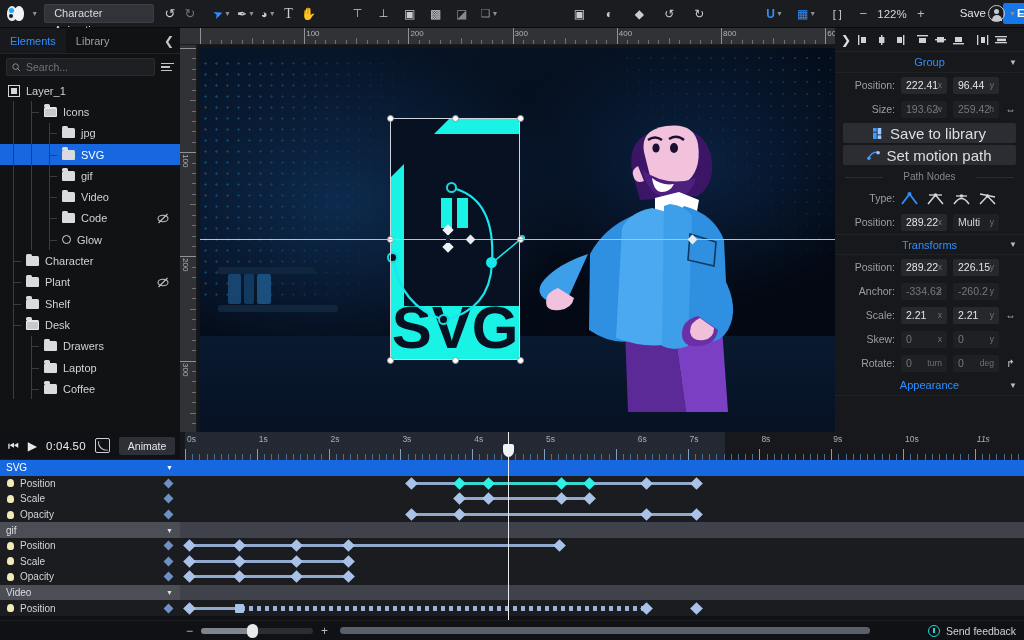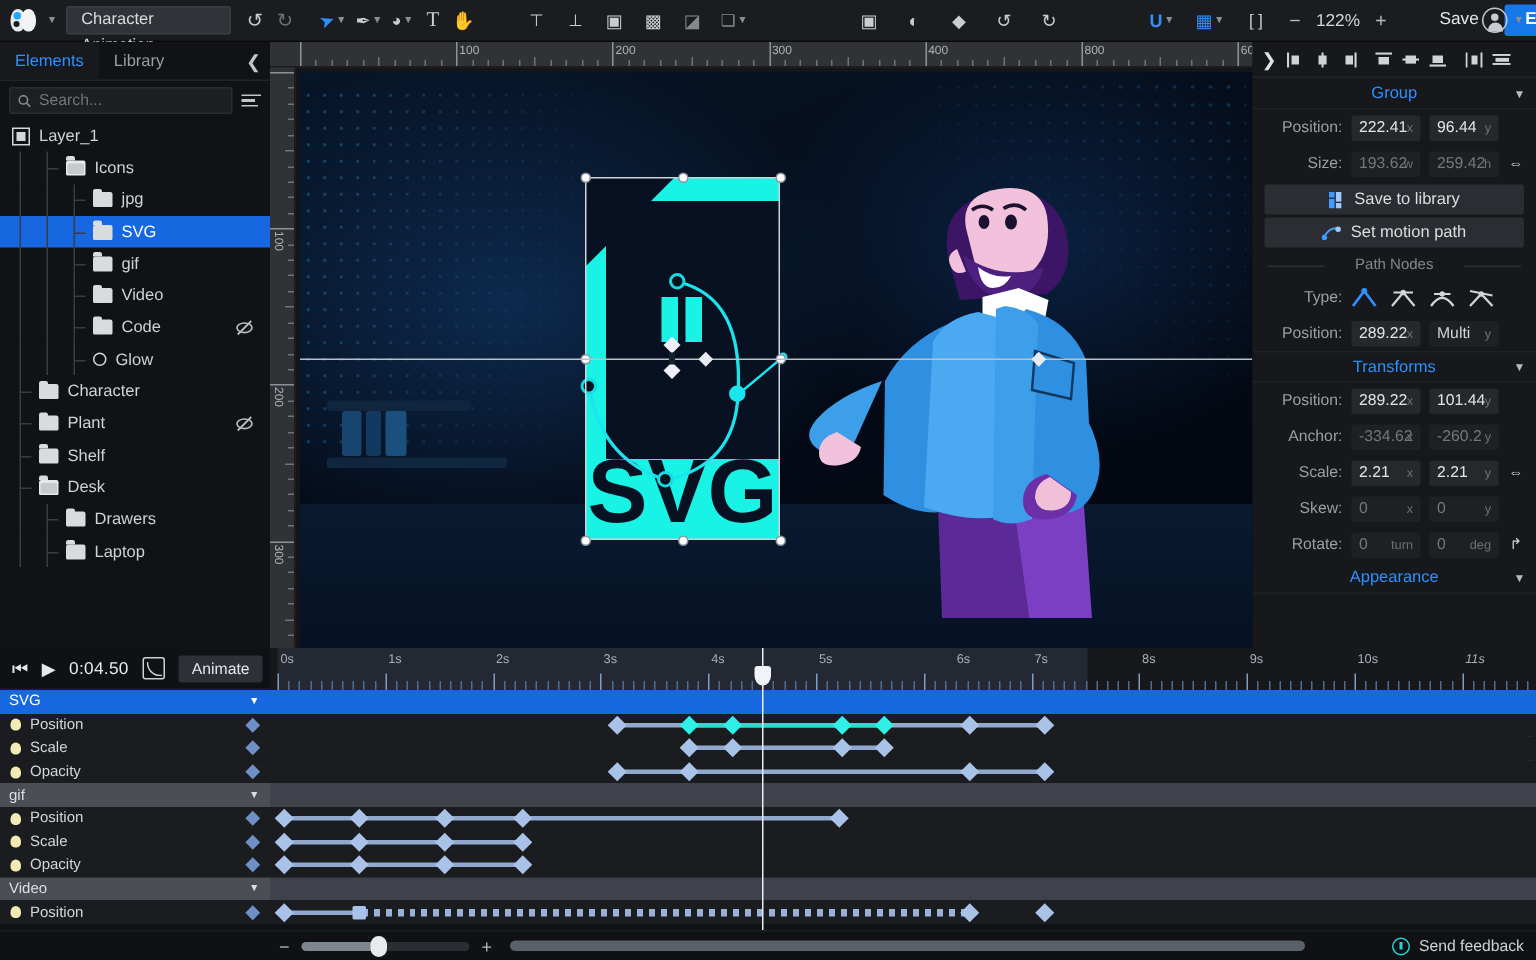--- a/index.html
+++ b/index.html
@@ -200,21 +200,21 @@
     flex: 1; height: 17px; background: #26282c; border-radius: 2px;
     display: flex; align-items: center; padding: 0 5px; position: relative;
     font-size: 10.5px; color: #e2e4e7;
   }
   .pfield.dim { background: #1e2024; color: #74777d; }
   .pfield .unit { position: absolute; right: 5px; color: #6e7177; font-size: 8.5px; }
   .link-ic { width: 11px; flex: none; color: #cfd2d6; font-size: 10px; text-align: center; }
   .wbtn {
     margin: 2px 8px; height: 20px; background: #2b2d32; border-radius: 2px;
     display: flex; align-items: center; justify-content: center; gap: 6px;
-    color: #dcdee1; font-size: 11px;
+    color: #dcdee1; font-size: 15px;
   }
   .divider-lbl {
     height: 19px; display: flex; align-items: center; justify-content: center;
     color: #83868c; font-size: 10px; position: relative;
   }
   .divider-lbl::before, .divider-lbl::after {
     content:''; position: absolute; top: 50%; width: 38px; height: 1px; background: #2c2e32;
   }
   .divider-lbl::before { left: 10px; }
   .divider-lbl::after { right: 10px; }
@@ -510,20 +510,27 @@
           <div class="elbow" style="left: 32px;"></div>
           <div class="folder" style="margin-left: 44px;"></div>
           <span>Drawers</span>
         </div>
         <div class="row">
           <div class="guide" style="left: 13px;"></div>
           <div class="guide" style="left: 31px;"></div>
           <div class="elbow" style="left: 32px;"></div>
           <div class="folder" style="margin-left: 44px;"></div>
           <span>Laptop</span>
+        </div>
+        <div class="row">
+          <div class="guide" style="left: 13px;"></div>
+          <div class="guide" style="left: 31px;"></div>
+          <div class="elbow" style="left: 32px;"></div>
+          <div class="folder" style="margin-left: 44px;"></div>
+          <span>Coffee</span>
         </div>
       </div>
   </div>
 
   <div id="canvas-wrap">
     <div id="ruler-h">
         <div class="rtick" style="left: 20px; height: 16px; background: rgb(141, 145, 153);"></div>
         <div class="rtick" style="left: 30.42px; height: 4px; background: rgb(110, 114, 122);"></div>
         <div class="rtick" style="left: 40.84px; height: 4px; background: rgb(110, 114, 122);"></div>
         <div class="rtick" style="left: 51.26px; height: 4px; background: rgb(110, 114, 122);"></div>
@@ -866,21 +873,21 @@
       <span class="chev">▼</span>
     </div>
     <div id="transform-rows">
         <div class="prow">
           <span class="plabel">Position:</span>
           <span class="pfield">
             <span>289.22</span>
             <span class="unit">x</span>
           </span>
           <span class="pfield">
-            <span>101.44</span>
+            <span>226.15</span>
             <span class="unit">y</span>
           </span>
           <span class="link-ic"></span>
         </div>
         <div class="prow">
           <span class="plabel">Anchor:</span>
           <span class="pfield dim">
             <span>-334.62</span>
             <span class="unit">x</span>
           </span>

